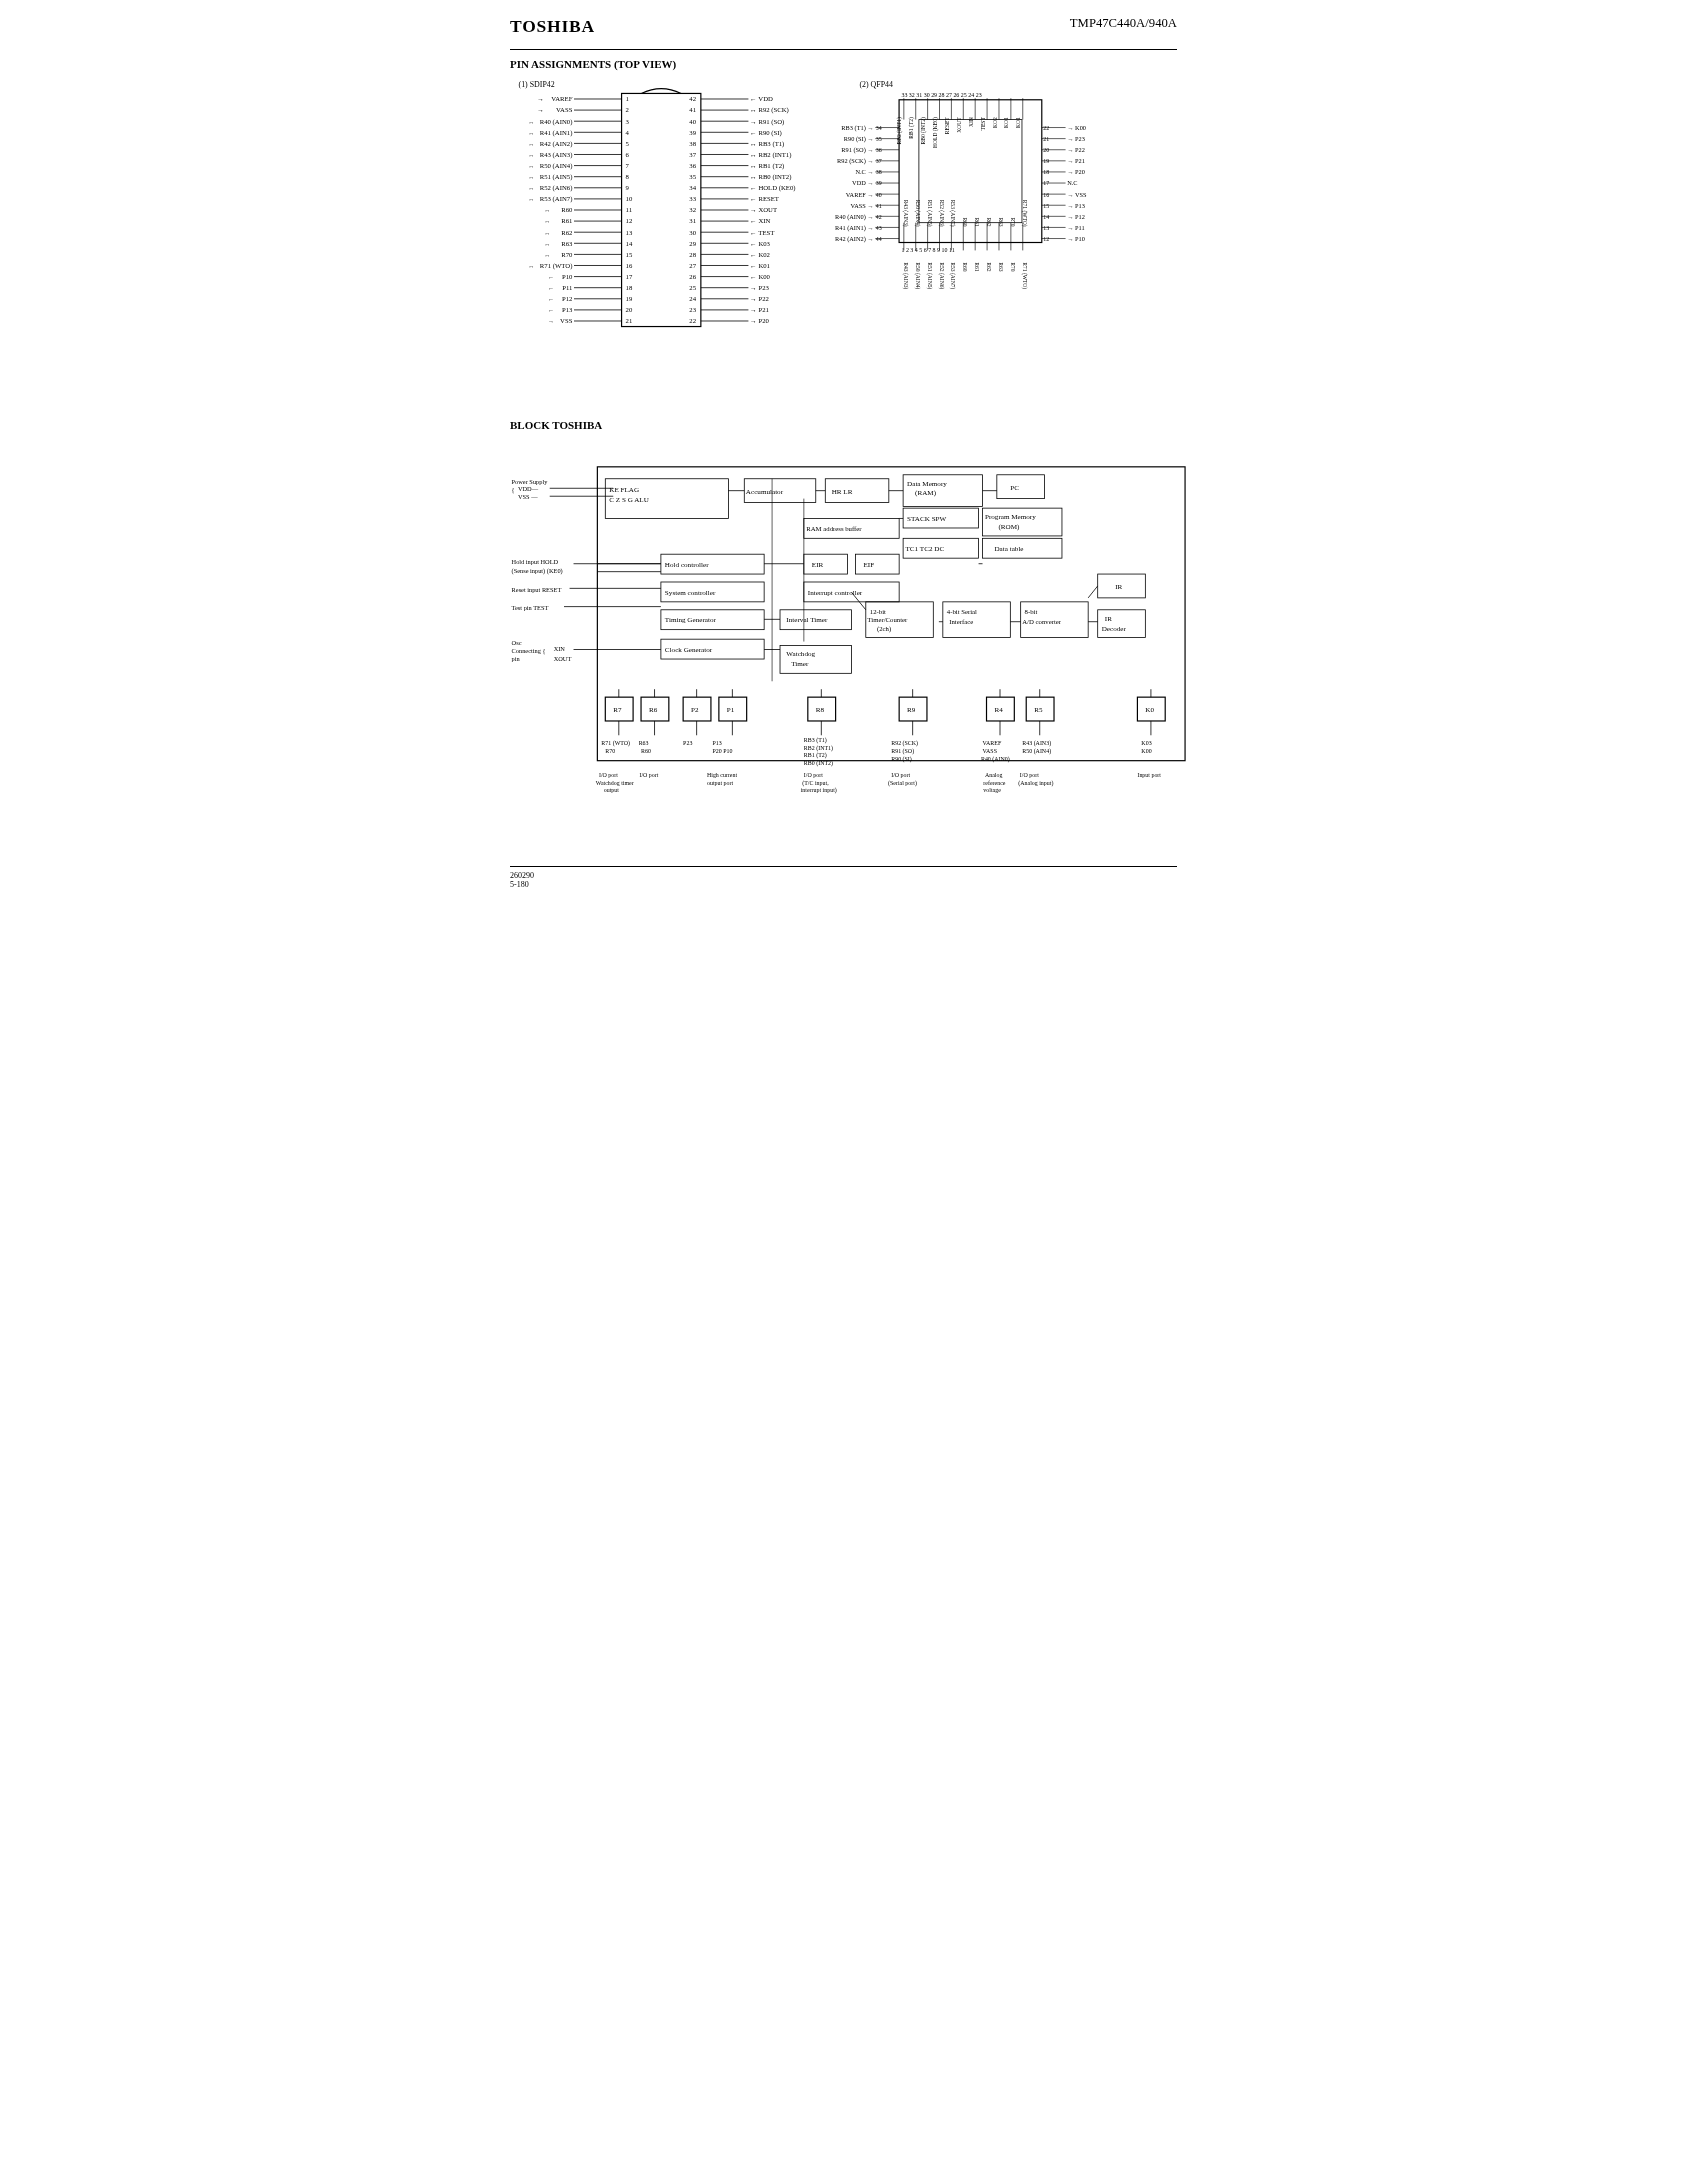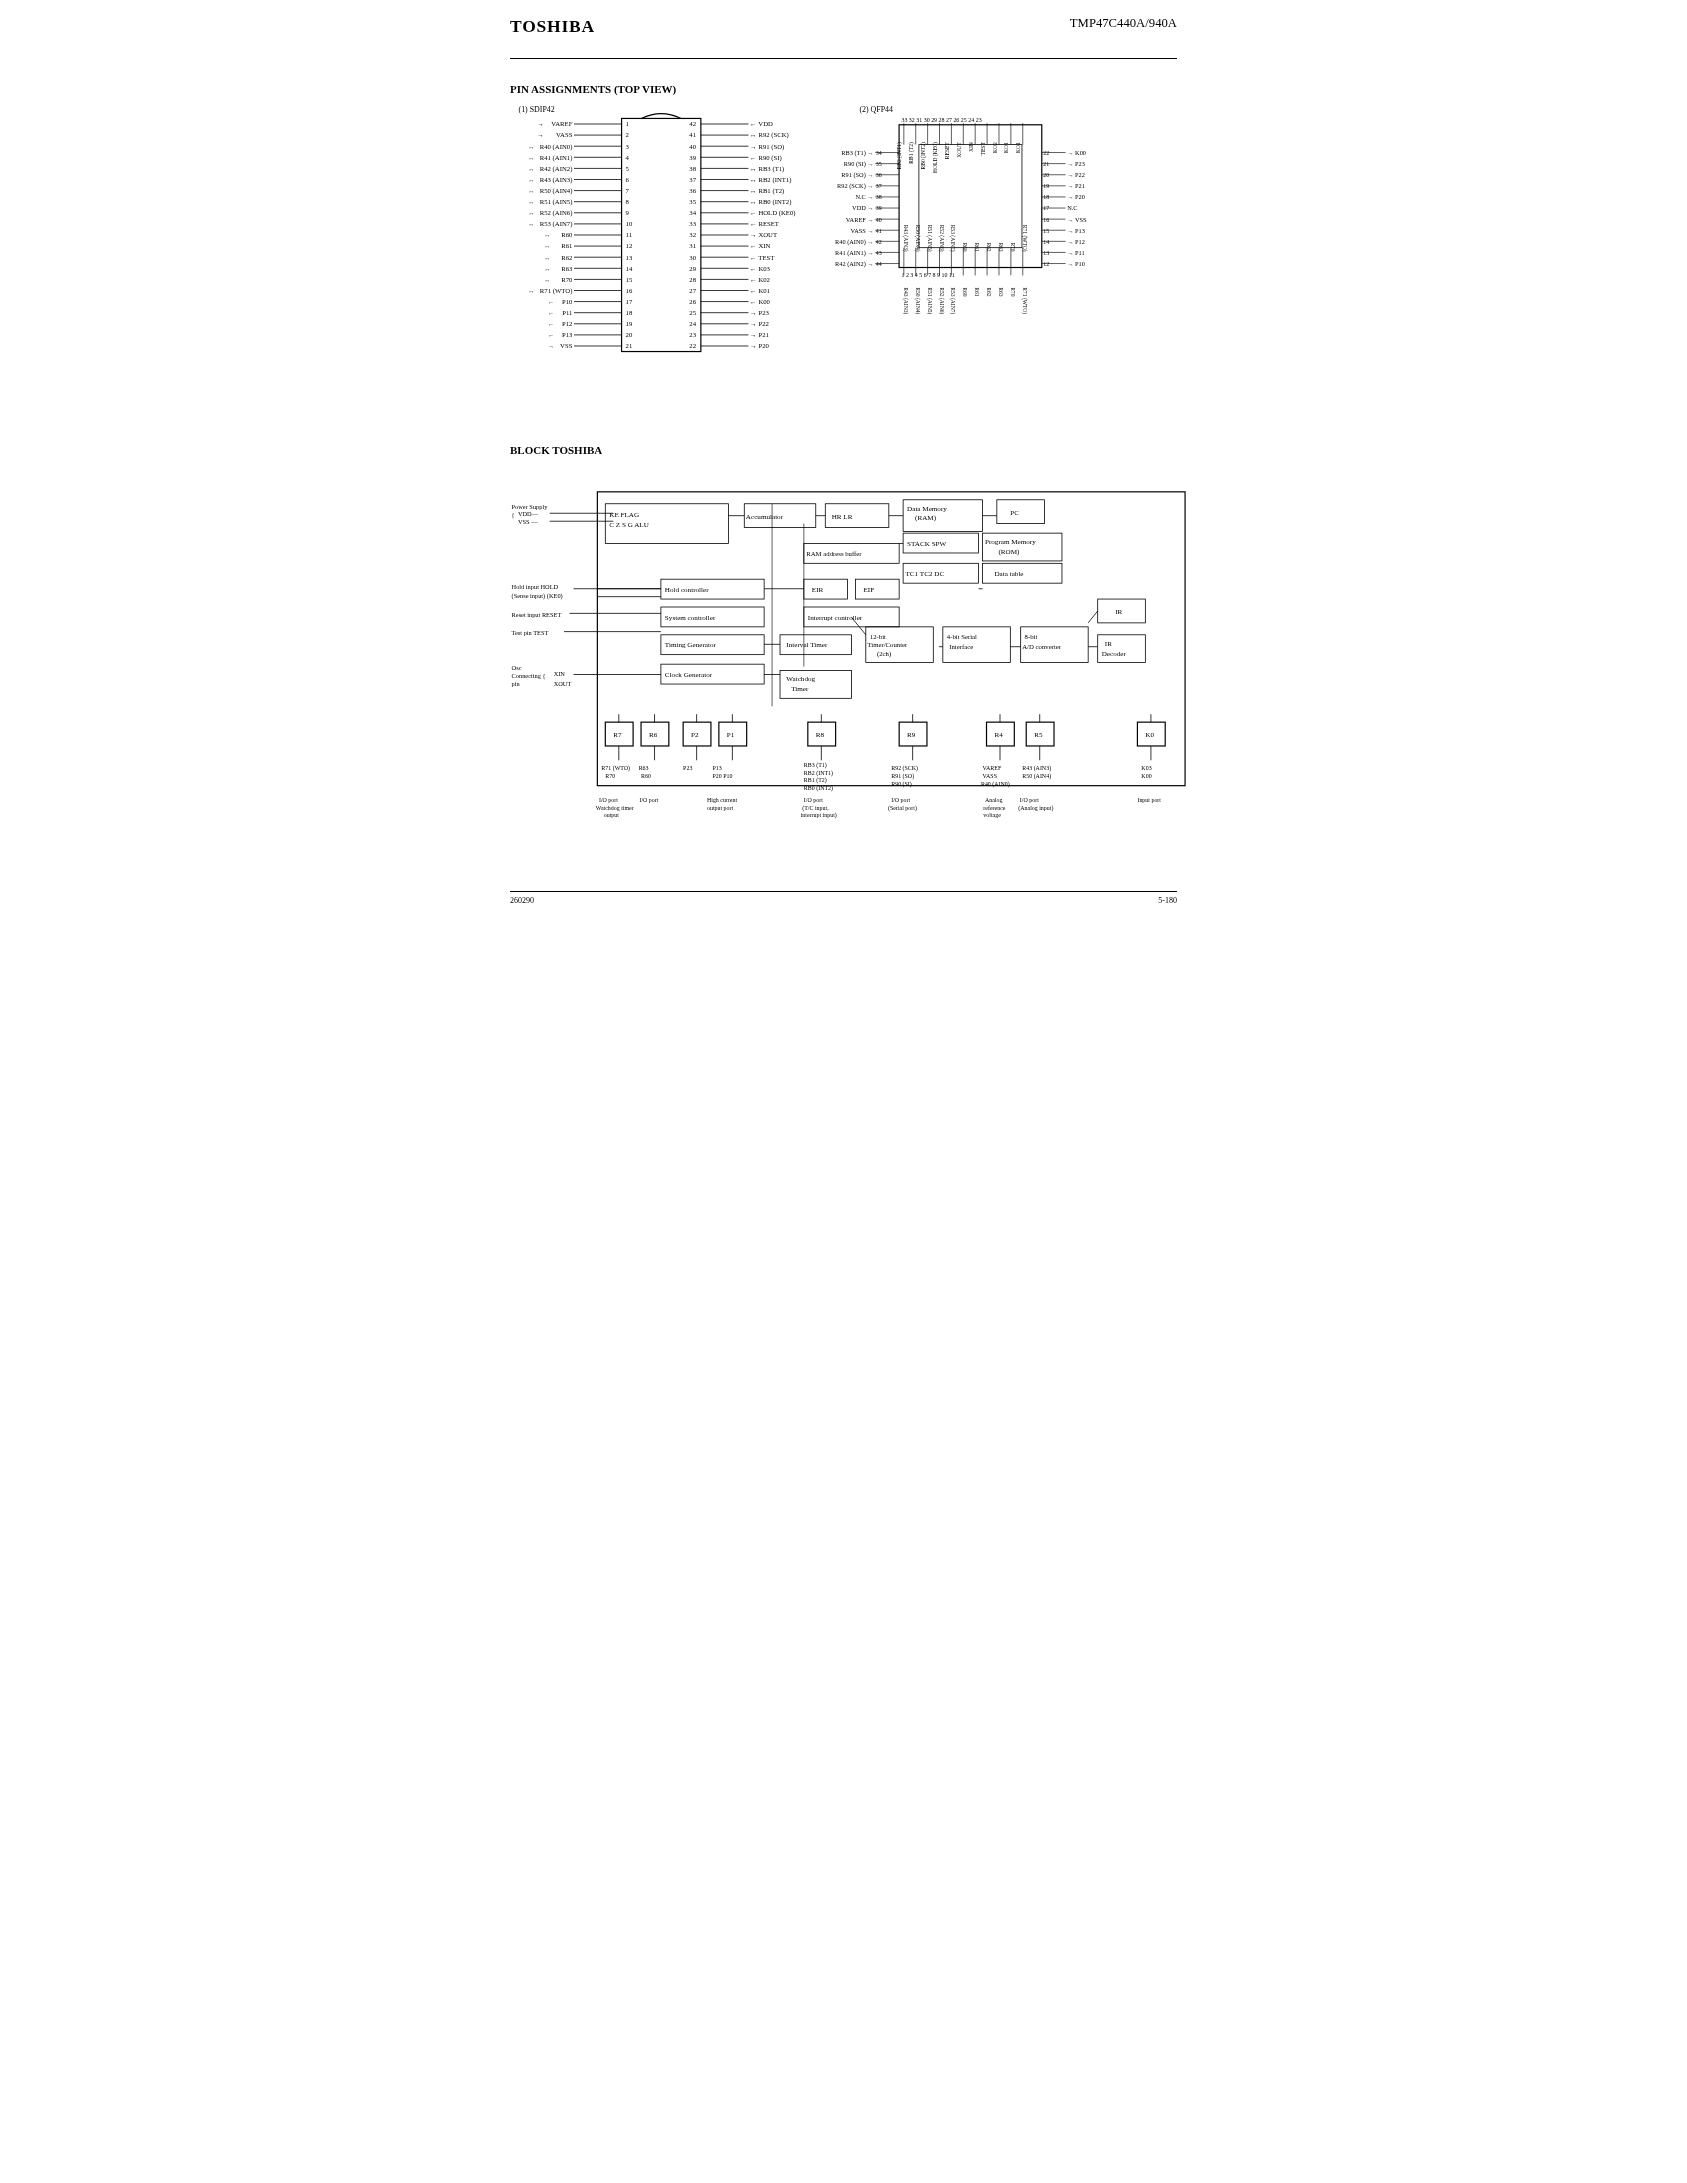--- a/index.html
+++ b/index.html
@@ -10,22 +10,22 @@
       color: #000;
       width: 715px;
       margin: 0 auto;
       padding: 16px 24px;
     }
     .header {
       display: flex;
       justify-content: space-between;
       align-items: flex-start;
       border-bottom: 1.6px solid #000;
-      padding-bottom: 21px;
-      margin-bottom: 24px;
+      padding-bottom: 12px;
+      margin-bottom: 8px;
     }
     .header-title {
       font-size: 17.5px;
       font-weight: bold;
       letter-spacing: 0.8px;
     }
     .header-part {
       font-size: 12.7px;
       font-weight: normal;
     }
@@ -47,20 +47,21 @@
       margin-top: 12px;
     }
 
     .footer {
       display: flex;
       justify-content: space-between;
       border-top: 0.8px solid #000;
       margin-top: 8px;
       padding-top: 3.2px;
       font-size: 8px;
+      flex-direction: column;
     }
   </style>
 </head>
 <body>
 
 <div class="header">
   <span class="header-title">TOSHIBA</span>
   <span class="header-part">TMP47C440A/940A</span>
 </div>
 

